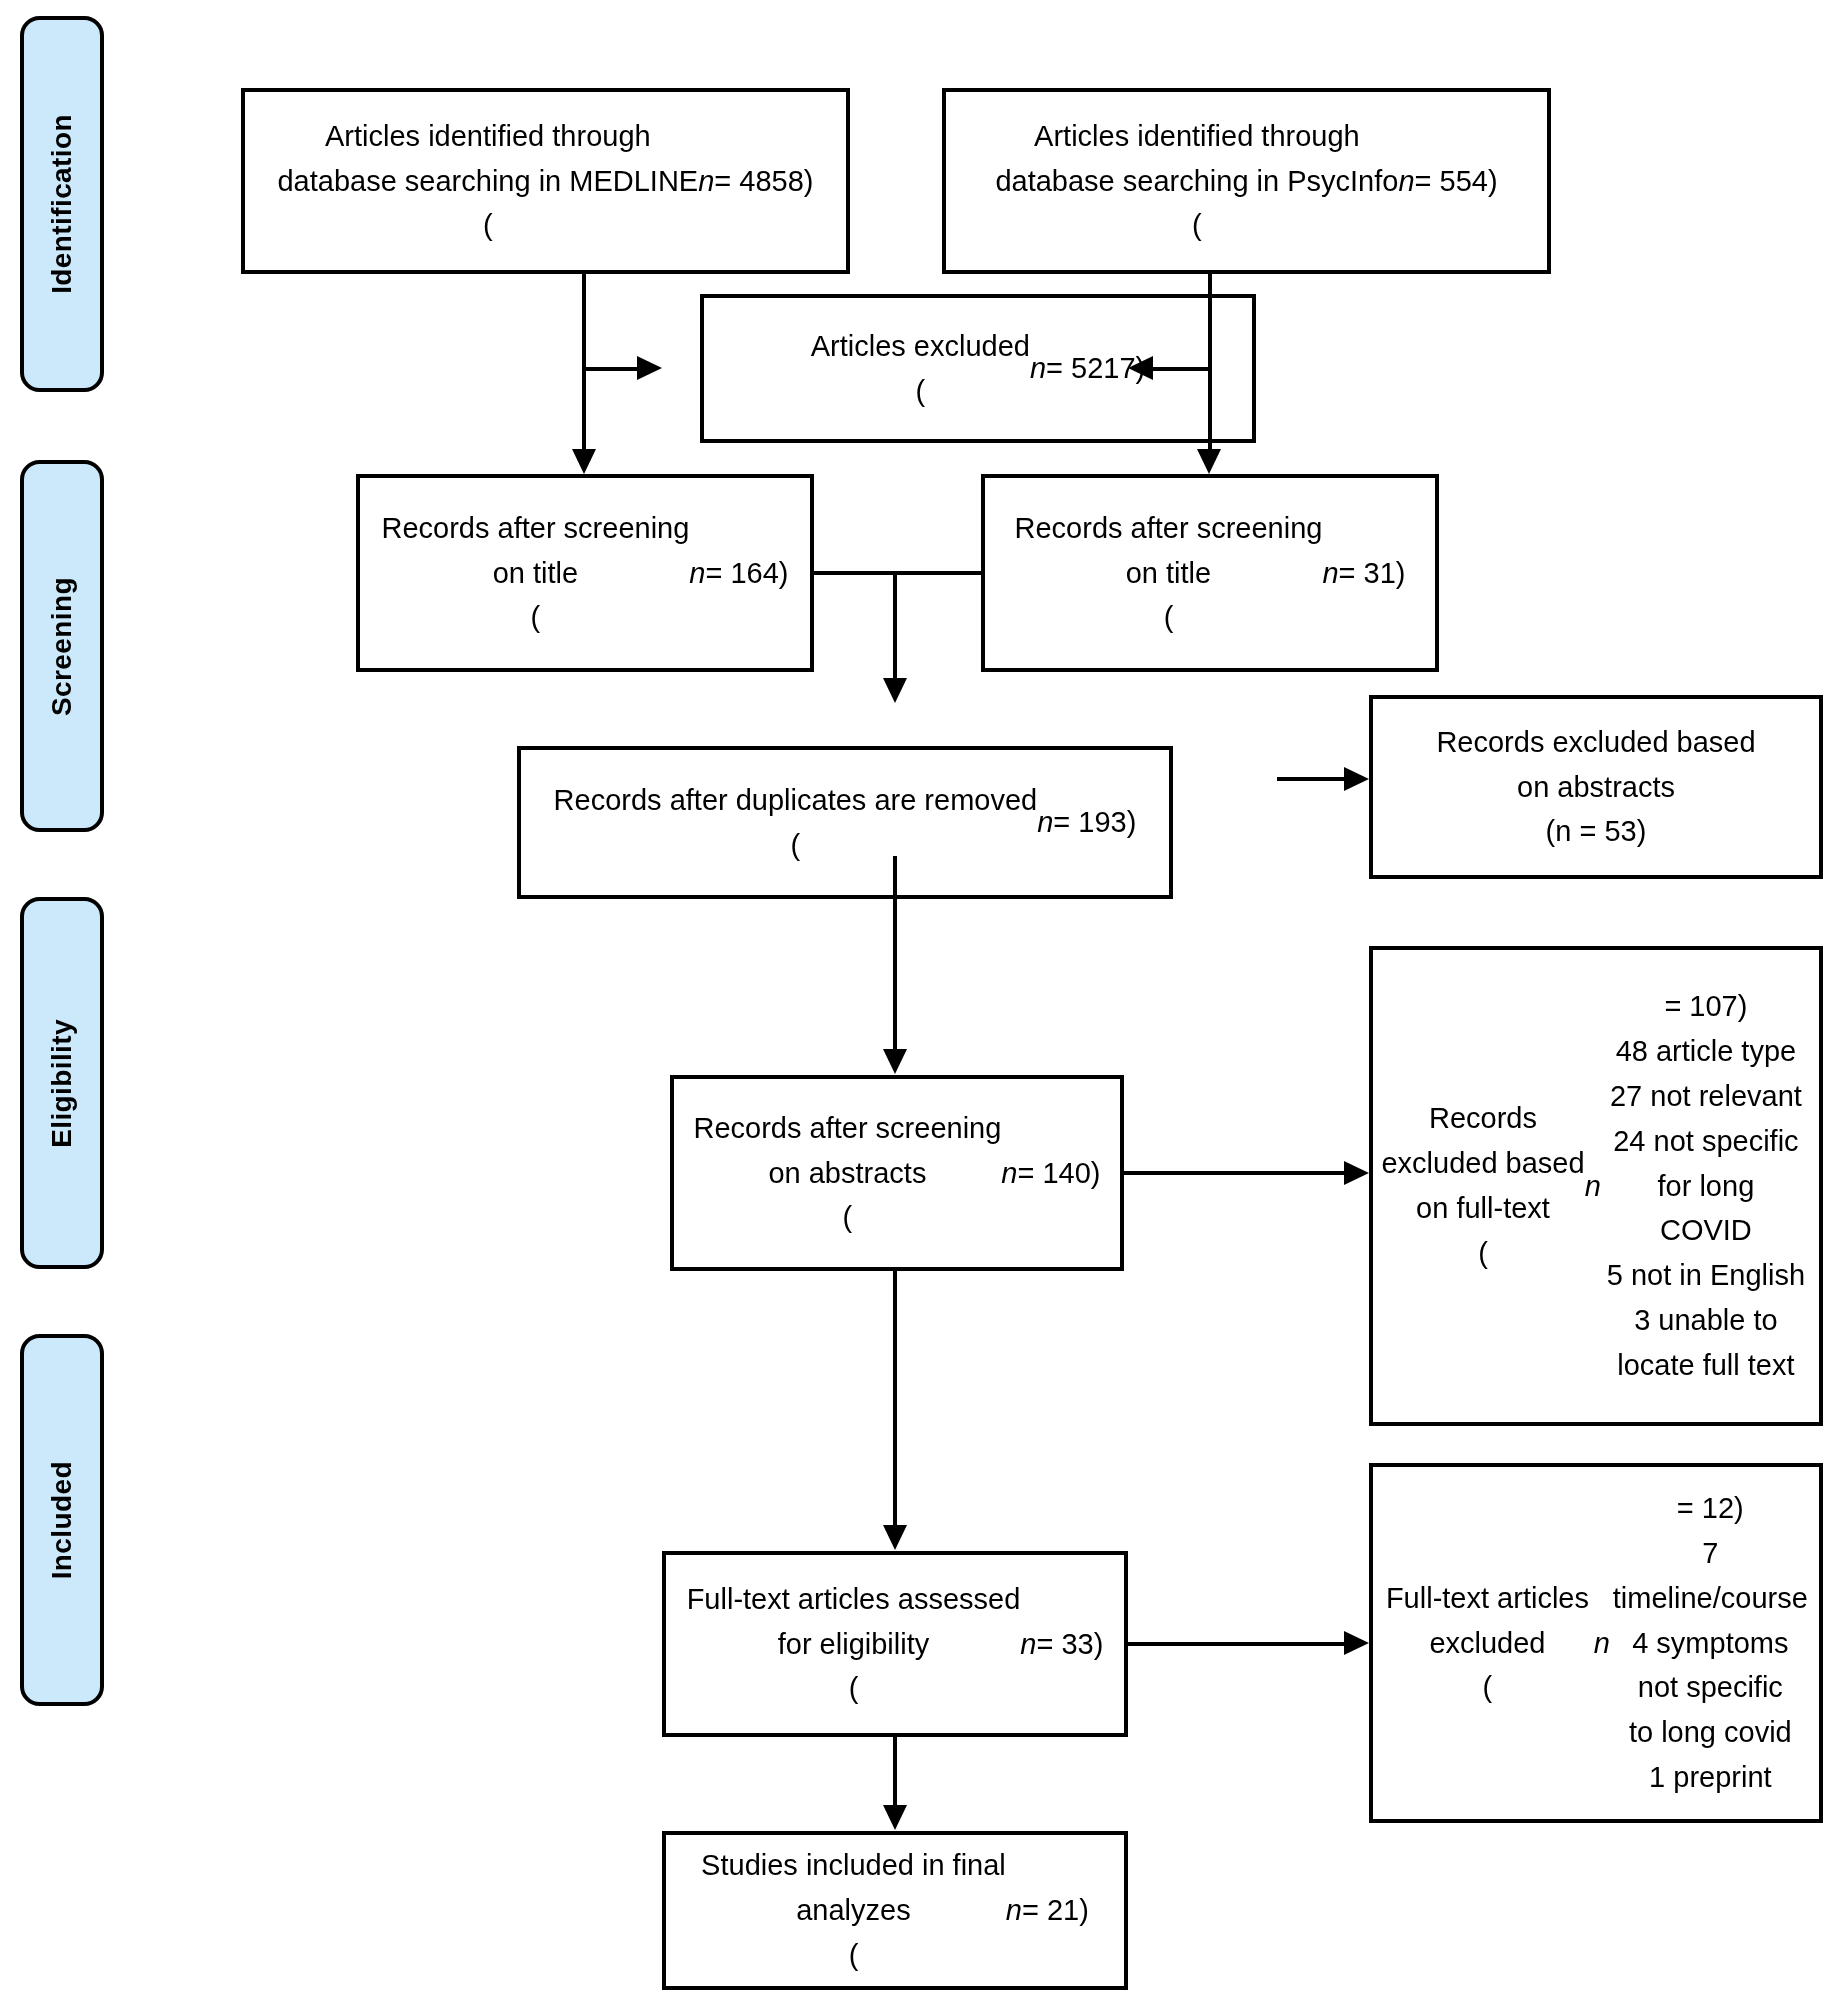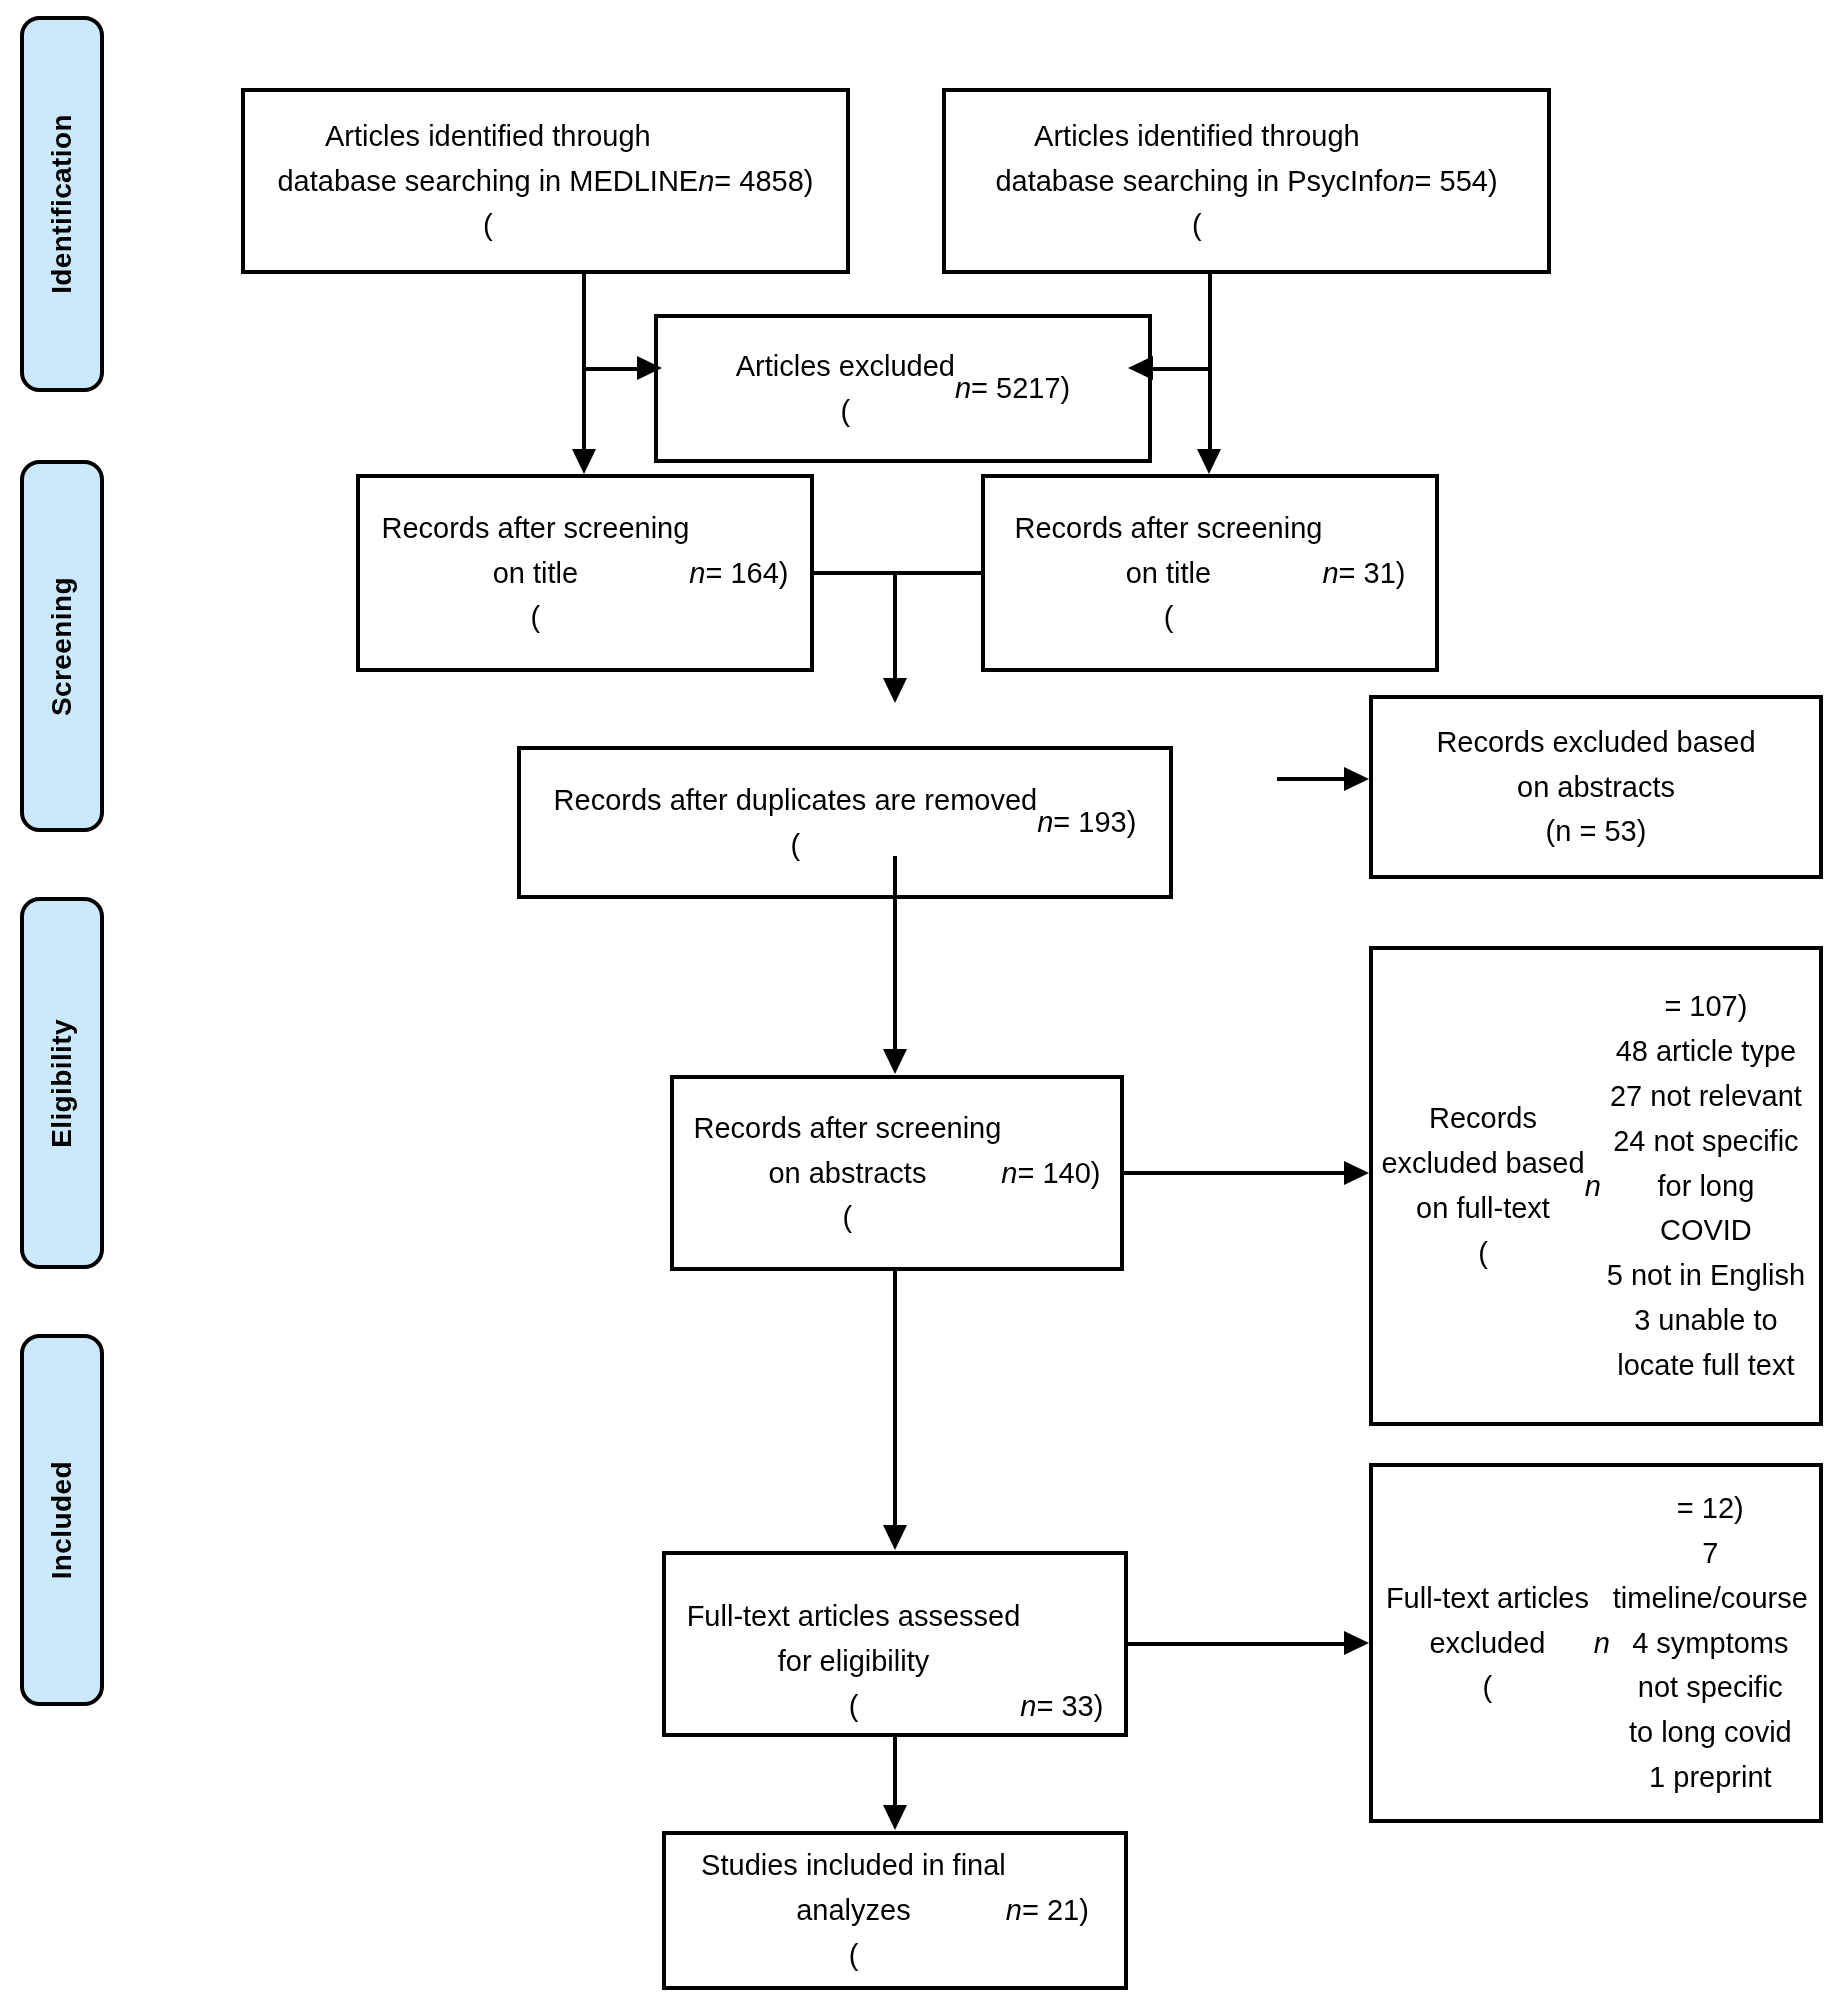--- a/index.html
+++ b/index.html
@@ -75,21 +75,21 @@
     <span>Included</span>
   </div>
 
   <div class="fbox" style="left:241px;top:88px;width:609px;height:186px;">Articles identified through
 database searching in MEDLINE
 (<i>n</i> = 4858)</div>
   <div class="fbox" style="left:942px;top:88px;width:609px;height:186px;">Articles identified through
 database searching in PsycInfo
 (<i>n</i> = 554)</div>
 
-  <div class="fbox" style="left:654px;top:294px;width:498px;height:149px;margin-top:20px;">Articles excluded
+  <div class="fbox" style="left:700px;top:294px;width:556px;height:149px;">Articles excluded
 (<i>n</i> = 5217)</div>
 
   <div class="fbox" style="left:356px;top:474px;width:458px;height:198px;">Records after screening
 on title
 (<i>n</i> = 164)</div>
   <div class="fbox" style="left:981px;top:474px;width:458px;height:198px;">Records after screening
 on title
 (<i>n</i> = 31)</div>
 
   <div class="fbox" style="left:517px;top:703px;width:656px;height:153px;margin-top:43px;">Records after duplicates are removed
@@ -106,21 +106,21 @@
   <div class="fbox" style="left:1369px;top:946px;width:454px;height:480px;">Records excluded based
 on full-text
 (<i>n</i> = 107)
 48 article type
 27 not relevant
 24 not specific for long
 COVID
 5 not in English
 3 unable to locate full text</div>
 
-  <div class="fbox" style="left:662px;top:1551px;width:466px;height:186px;align-items:flex-end;">Full-text articles assessed
+  <div class="fbox" style="left:662px;top:1551px;width:466px;height:186px;">Full-text articles assessed
 for eligibility
 (<i>n</i> = 33)</div>
 
   <div class="fbox" style="left:1369px;top:1463px;width:454px;height:360px;">Full-text articles excluded
 (<i>n</i> = 12)
 7 timeline/course
 4 symptoms not specific
 to long covid
 1 preprint</div>
 

